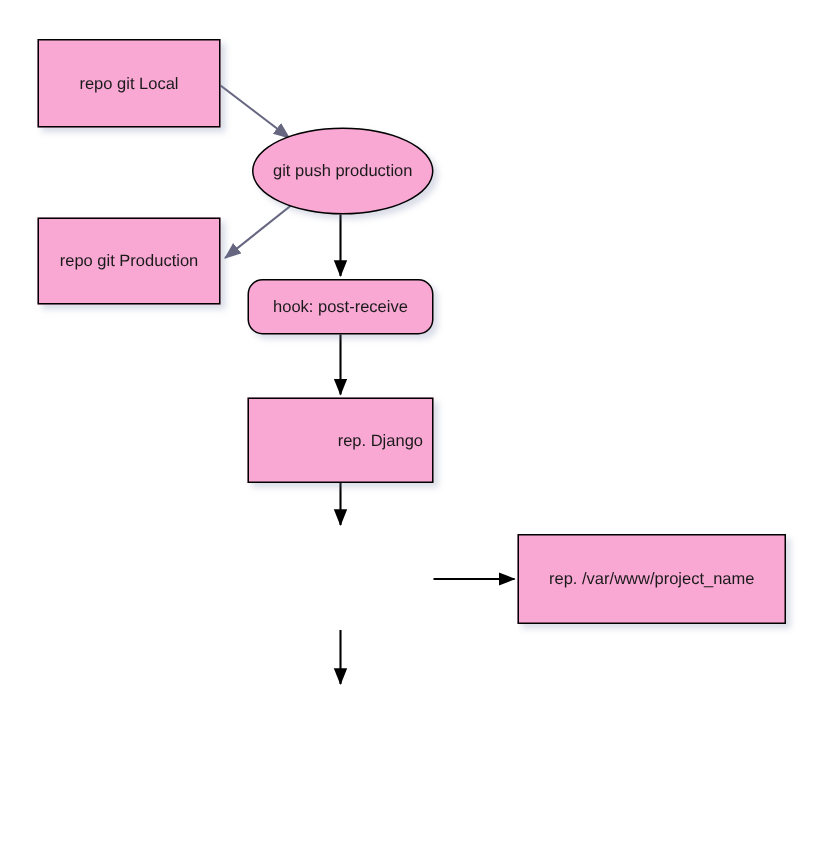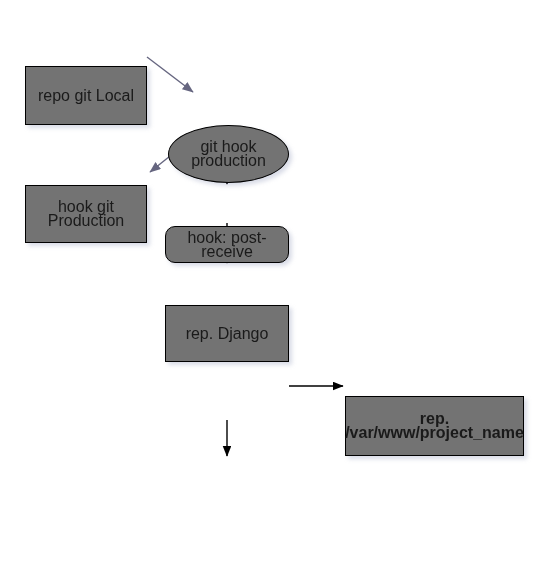--- a/index.html
+++ b/index.html
@@ -22,32 +22,31 @@
     position: absolute;
     left: 0;
     top: 0;
     width: 557px;
     height: 567px;
     pointer-events: none;
   }
   .node {
     position: absolute;
     box-sizing: border-box;
-    background: #737373;
+    background: #f9a8d4;
     border: 1px solid #000000;
     display: flex;
     align-items: center;
     justify-content: center;
     text-align: center;
     color: #1a1a1a;
-    font-size: 16px;
+    font-size: 11px;
     line-height: 14px;
     z-index: 2;
     filter: drop-shadow(3px 3px 2px rgba(120,130,170,0.28));
-    margin-top: 40px;
   }
   .node.rect {
     border-radius: 0;
   }
   .node.rounded {
     border-radius: 10px;
     text-align: center;
   }
   .node.ellipse {
     border-radius: 50%;
@@ -86,34 +85,34 @@
     <line x1="289" y1="386" x2="343" y2="386" stroke="#000000" stroke-width="1.4" marker-end="url(#arrow-black)"></line>
 
     <line x1="227" y1="420" x2="227" y2="456" stroke="#000000" stroke-width="1.4" marker-end="url(#arrow-black)"></line>
   </svg>
 
   <div class="node rect" style="left:25px; top:26px; width:122px; height:59px;">
     <span class="node-label">repo git Local</span>
   </div>
 
   <div class="node ellipse" style="left:168px; top:85px; width:121px; height:58px;">
-    <span class="node-label">git hook production</span>
+    <span class="node-label">git push production</span>
   </div>
 
   <div class="node rect" style="left:25px; top:145px; width:122px; height:58px;">
-    <span class="node-label">hook git Production</span>
+    <span class="node-label">repo git Production</span>
   </div>
 
   <div class="node rounded" style="left:165px; top:186px; width:124px; height:37px;">
     <span class="node-label">hook: post-receive</span>
   </div>
 
-  <div class="node rect" style="left:165px; top:265px; width:124px; height:57px;">
+  <div class="node rect" style="left:165px; top:265px; width:124px; height:57px;justify-content:flex-end;">
     <span class="node-label">rep. Django</span>
   </div>
 
 
-  <div class="node rect" style="left:345px; top:356px; width:179px; height:60px;font-weight:bold;">
+  <div class="node rect" style="left:345px; top:356px; width:179px; height:60px;">
     <span class="node-label">rep. /var/www/project_name</span>
   </div>
 
 
 </div>
 
 </body></html>

